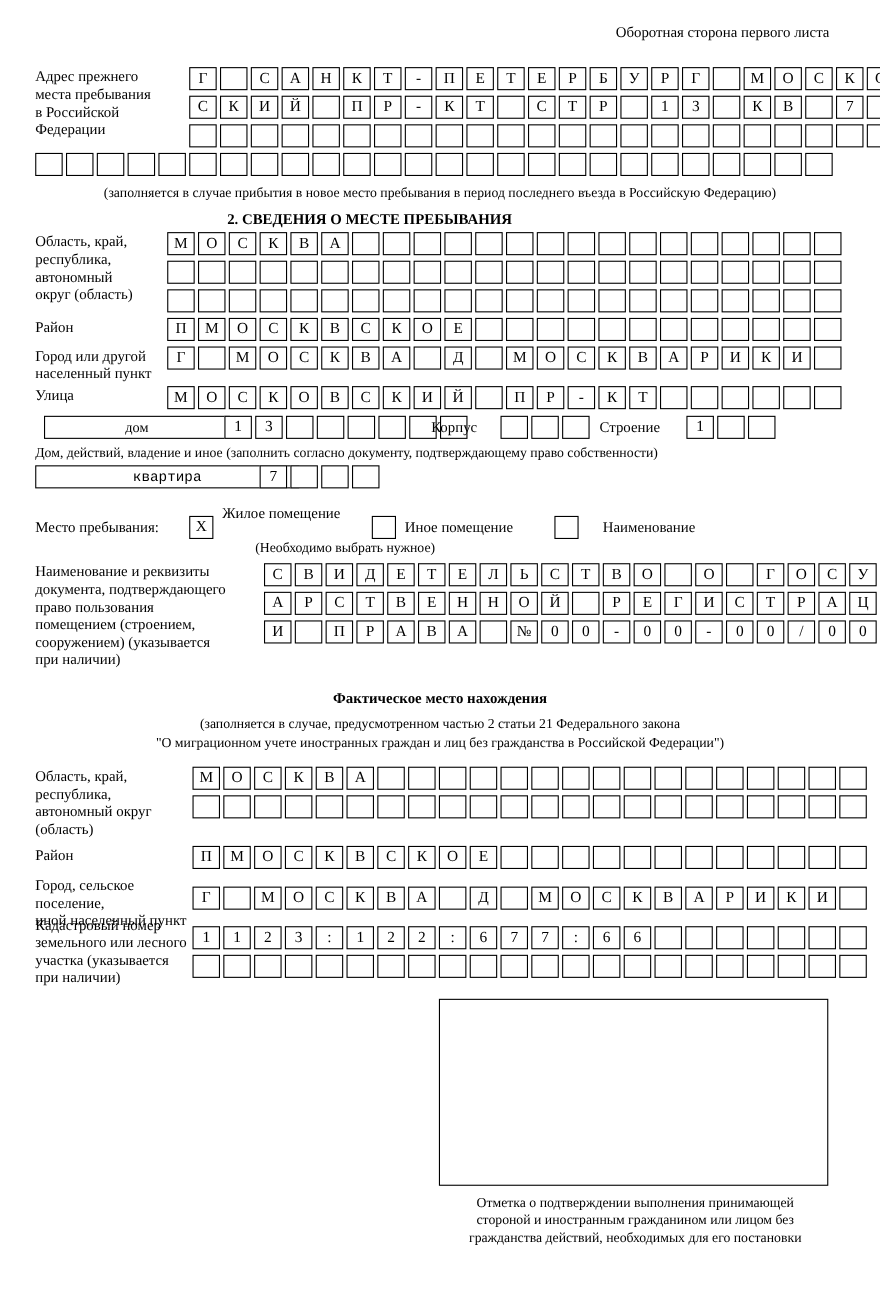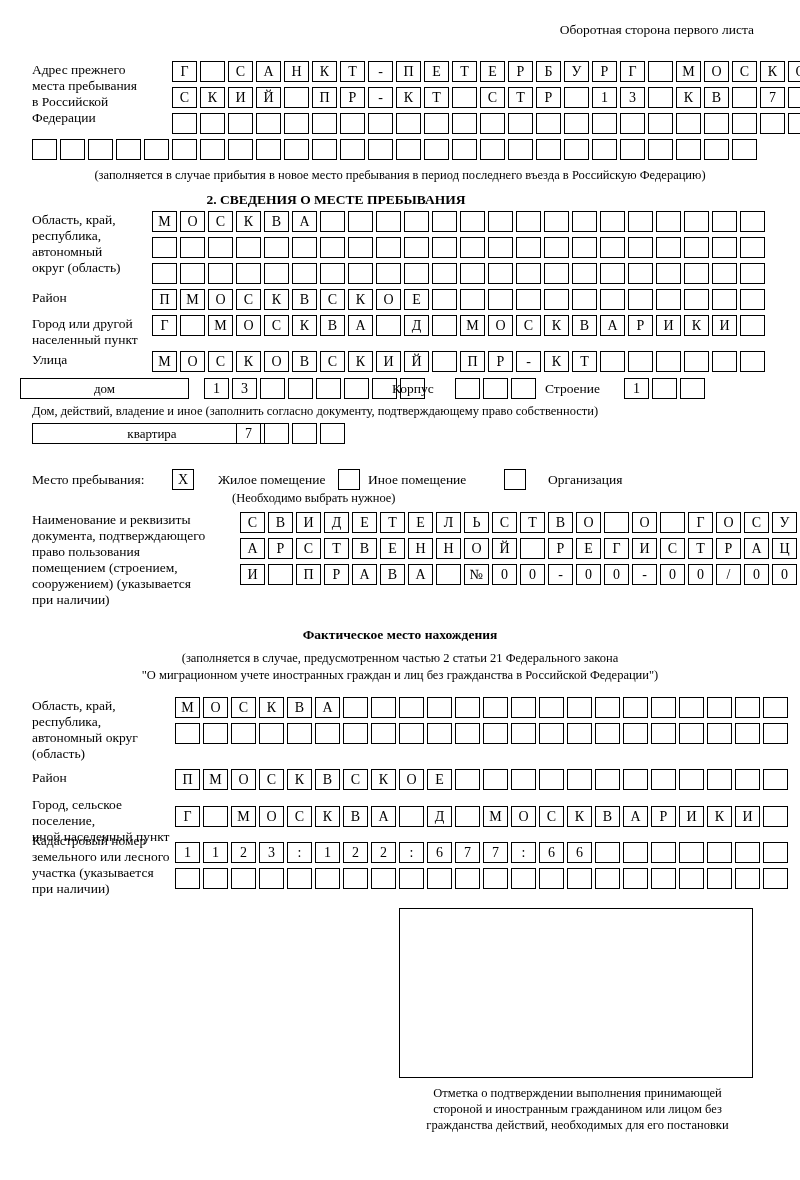--- a/index.html
+++ b/index.html
@@ -369,21 +369,21 @@
       <div class="cell">К</div>
       <div class="cell">Т</div>
       <div class="cell"></div>
       <div class="cell"></div>
       <div class="cell"></div>
       <div class="cell"></div>
       <div class="cell"></div>
       <div class="cell"></div>
     </div>
 
-  <div class="abs wide-field" style="top:378px; left:20px; width:169px;">дом</div>
+  <div class="abs wide-field" style="top:378px; left:40px; width:169px;">дом</div>
   <div class="abs boxrow" id="s2-house" style="top:378px; left:204px;">
       <div class="cell">1</div>
       <div class="cell">3</div>
       <div class="cell"></div>
       <div class="cell"></div>
       <div class="cell"></div>
       <div class="cell"></div>
       <div class="cell"></div>
       <div class="cell"></div>
     </div>
@@ -395,36 +395,36 @@
     </div>
   <div class="abs inline-label" style="top:378px; left:545px;">Строение</div>
   <div class="abs boxrow" id="s2-stroenie" style="top:378px; left:624px;">
       <div class="cell">1</div>
       <div class="cell"></div>
       <div class="cell"></div>
     </div>
 
   <div class="abs lbl-sm" style="top:404px; left:32px; width:740px;">Дом, действий, владение и иное (заполнить согласно документу, подтверждающему право собственности)</div>
 
-  <div class="abs wide-field" style="top:423px; left:32px; width:240px;">квартира</div>
+  <div class="abs wide-field" style="top:423px; left:32px; width:240px;font-family:Liberation Mono, monospace;">квартира</div>
   <div class="abs boxrow" id="s2-flat" style="top:423px; left:236px;">
       <div class="cell">7</div>
       <div class="cell"></div>
       <div class="cell"></div>
       <div class="cell"></div>
     </div>
 
 
   <div class="abs inline-label" style="top:469px; left:32px;">Место пребывания:</div>
   <div class="abs checkbox" style="top:469px; left:172px;">X</div>
-  <div class="abs inline-label" style="top:469px; left:202px;margin-left:16px;">Жилое помещение</div>
+  <div class="abs inline-label" style="top:456px; left:202px;">Жилое помещение</div>
   <div class="abs checkbox" style="top:469px; left:338px;"></div>
   <div class="abs inline-label" style="top:469px; left:368px;">Иное помещение</div>
   <div class="abs checkbox" style="top:469px; left:504px;"></div>
-  <div class="abs inline-label" style="top:469px; left:548px;">Организация</div>
+  <div class="abs inline-label" style="top:469px; left:548px;">Наименование</div>
   <div class="abs lbl-sm" style="top:491px; left:232px;">(Необходимо выбрать нужное)</div>
 
   <div class="abs lbl" style="top:512px; left:32px; width:210px;">Наименование и реквизиты
 документа, подтверждающего
 право пользования
 помещением (строением,
 сооружением) (указывается
 при наличии)</div>
   <div class="abs boxrow" id="s2-doc-0" style="top:512px; left:240px;">
       <div class="cell">С</div>

